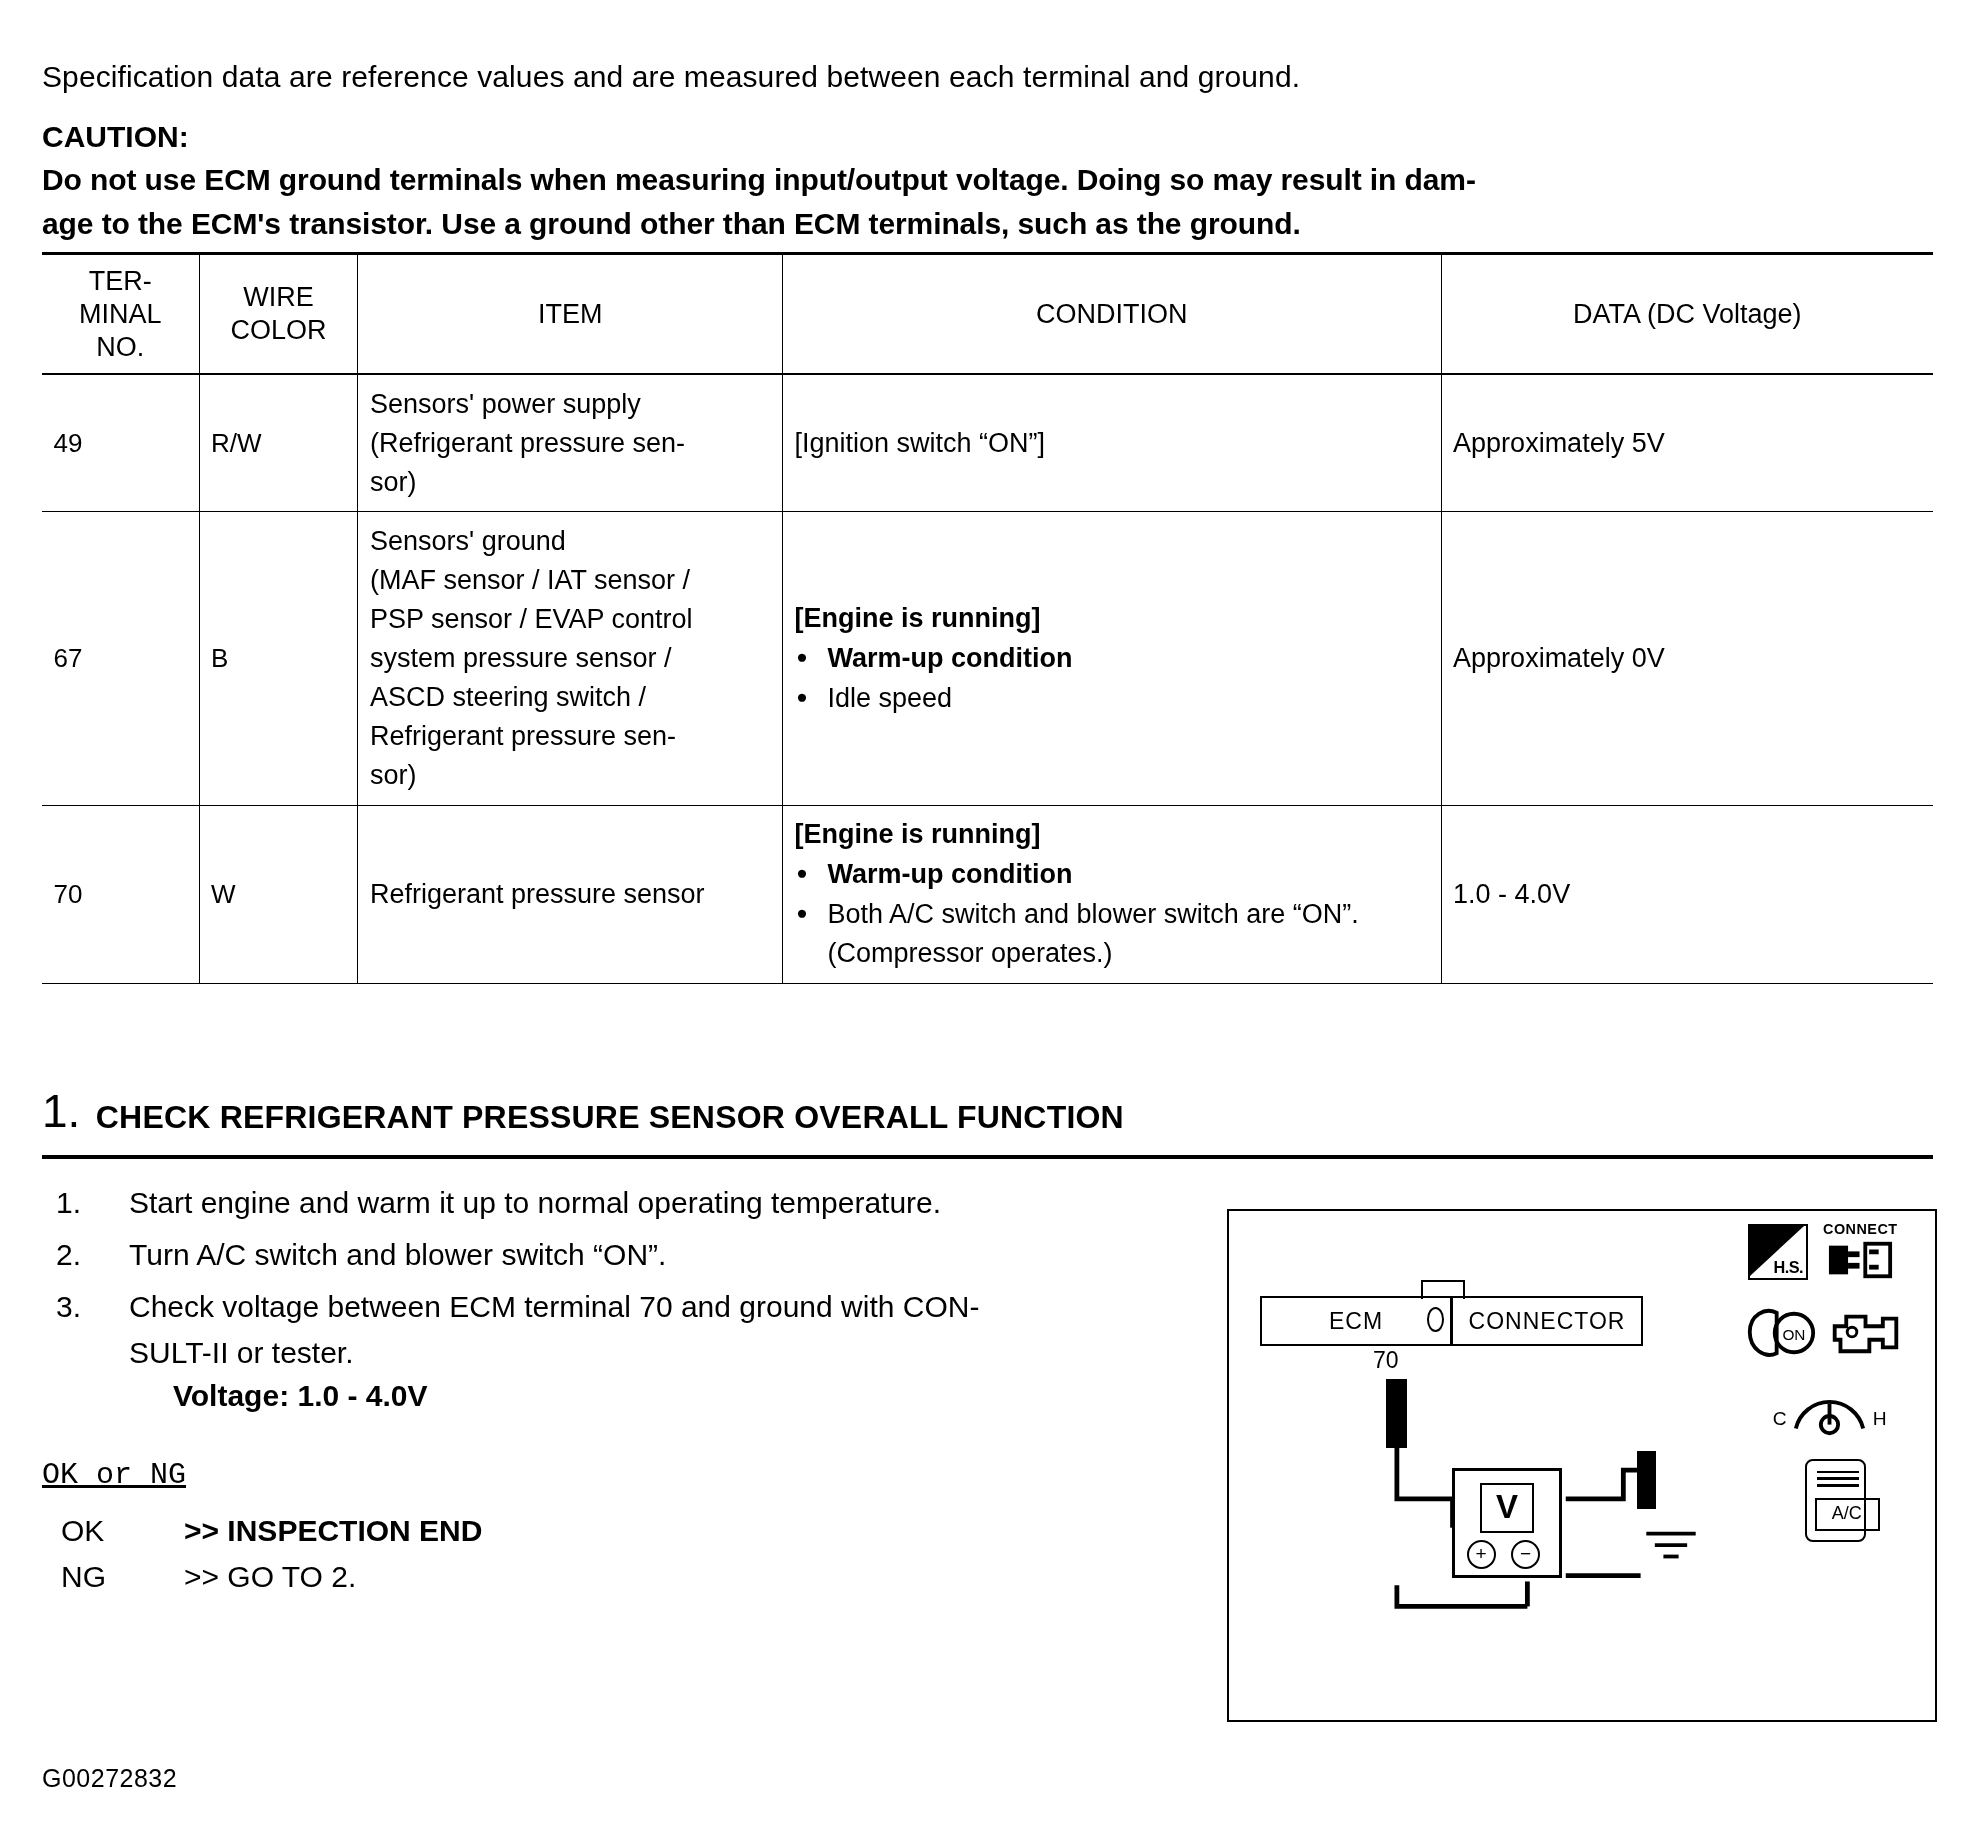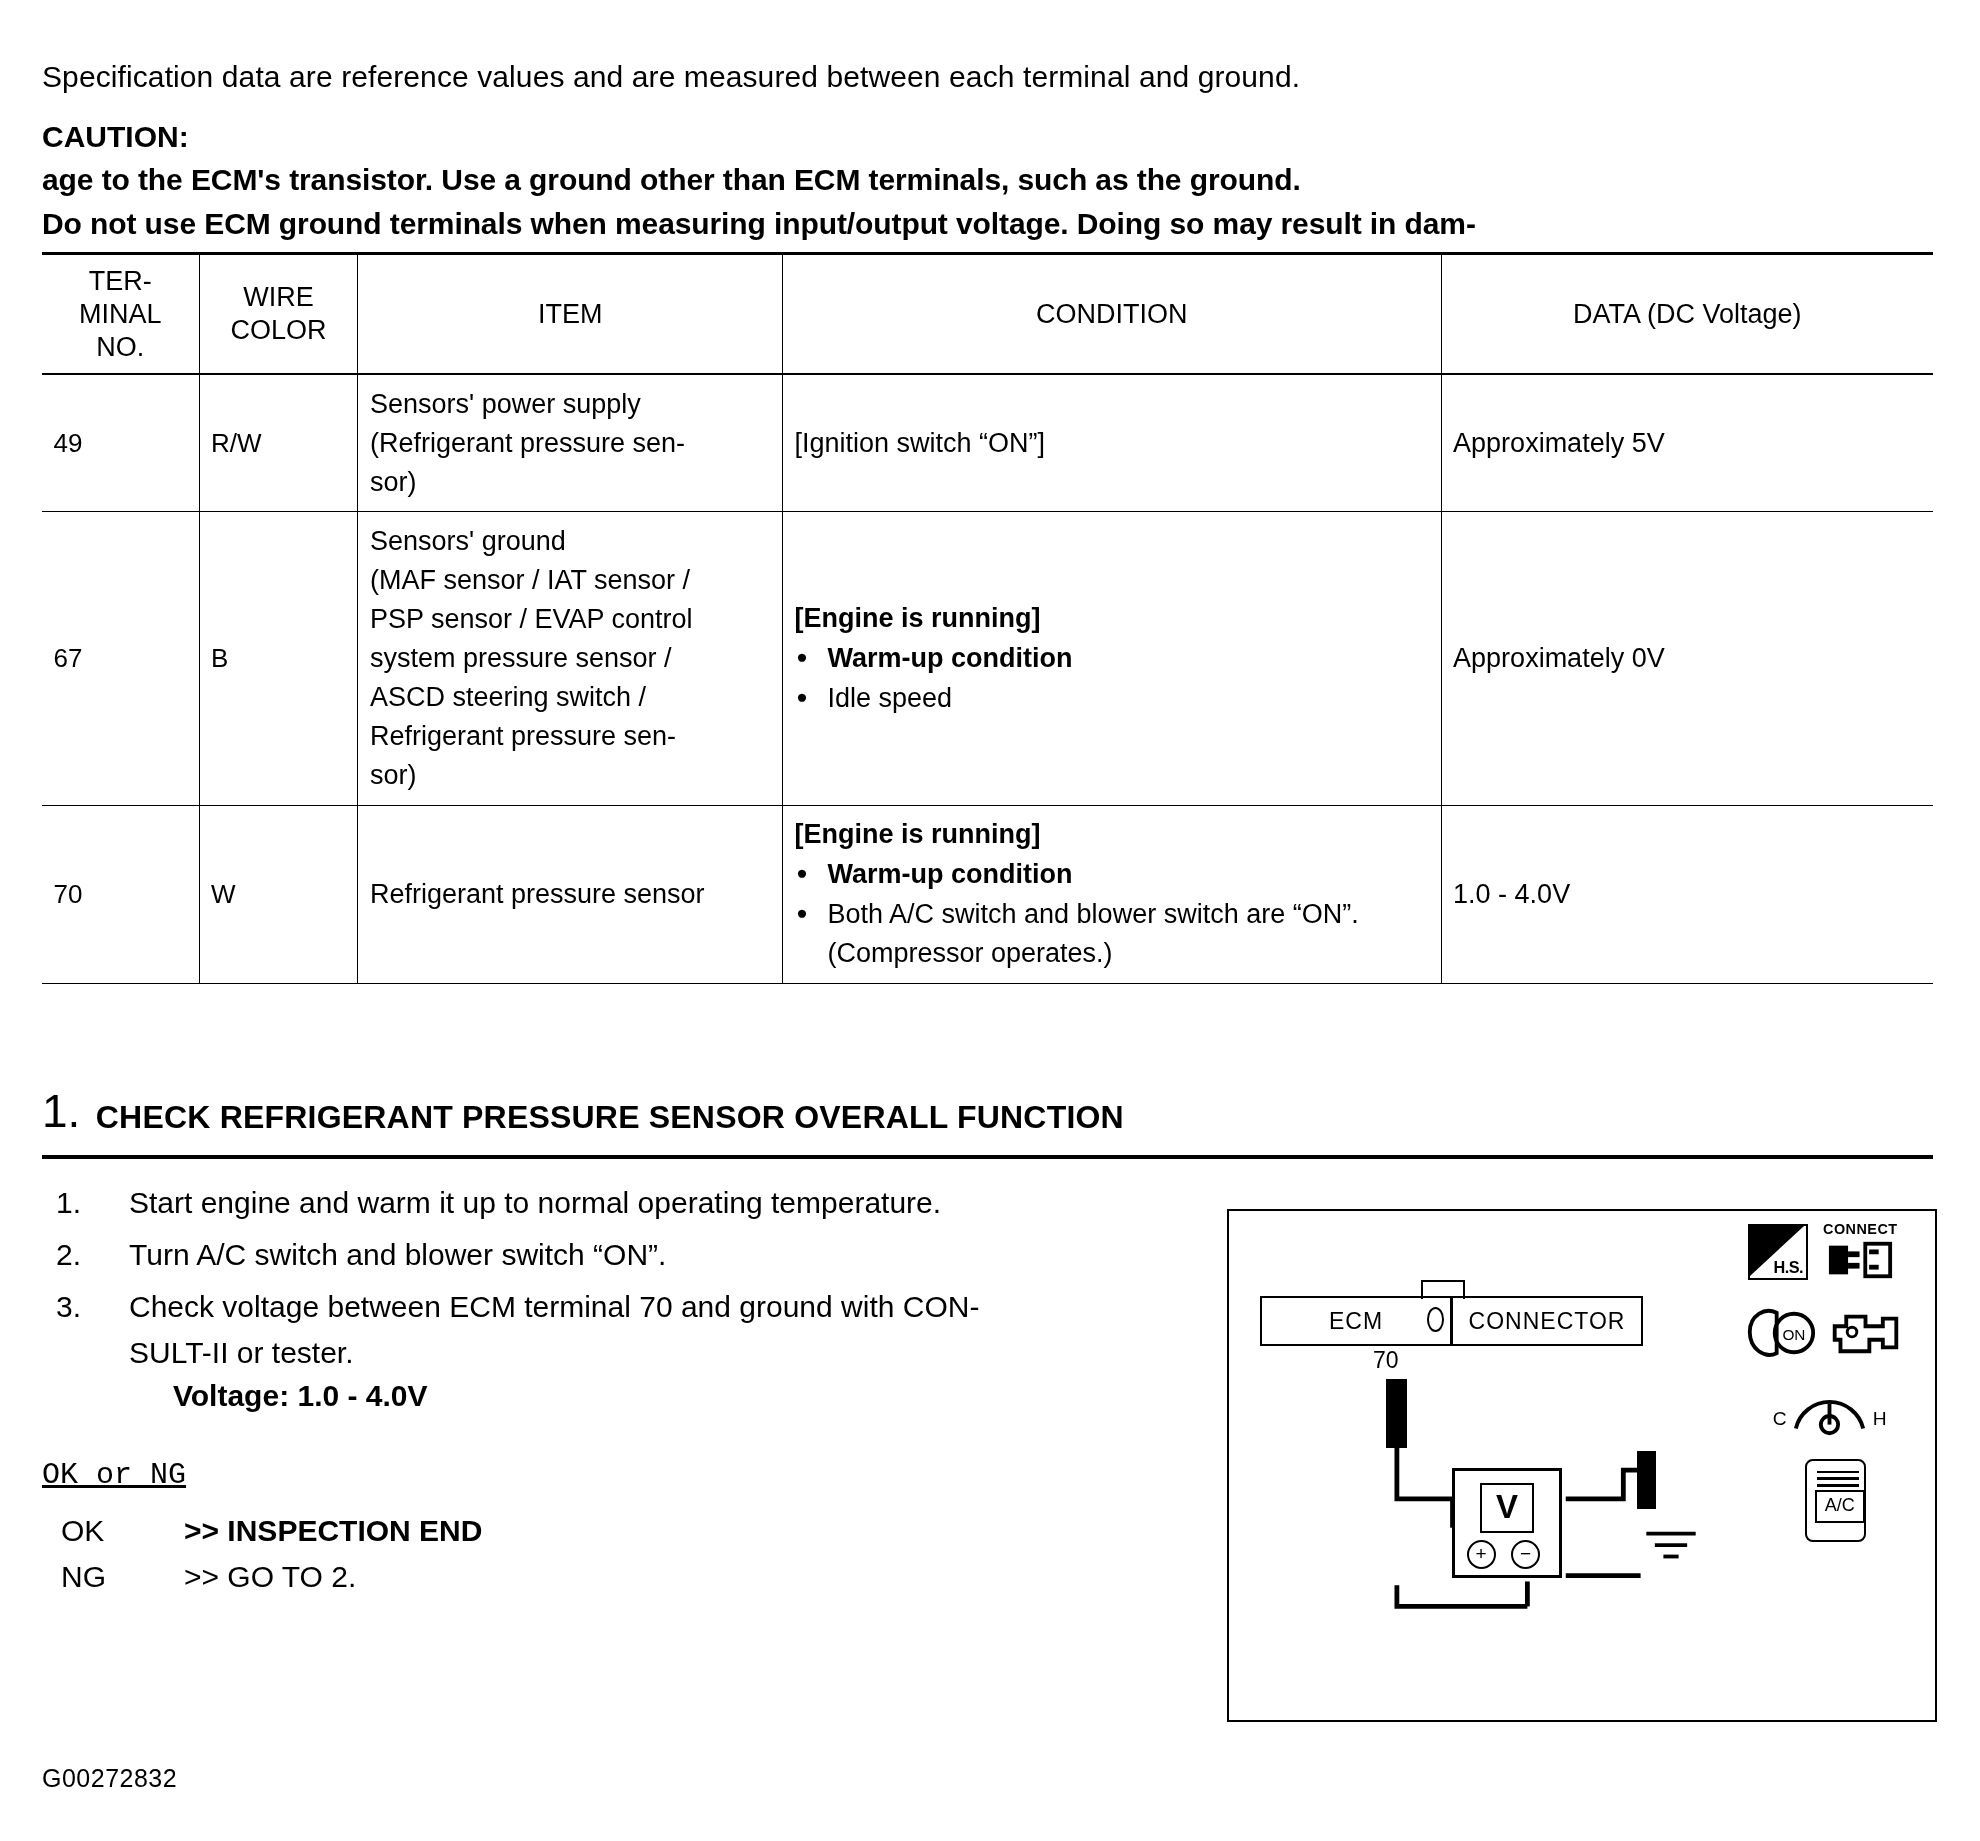--- a/index.html
+++ b/index.html
@@ -347,37 +347,37 @@
     border-radius: 7.7px;
   }
   .ac-box .bars {
     position: absolute; left: 9.6px; top: 9.6px;
     width: 42px; height: 17.3px;
   }
   .ac-box .bars span {
     display: block; height: 2.9px; background: #000; margin-bottom: 3.8px;
   }
   .ac-box .lbl {
-    position: absolute; left: 7.7px; bottom: 17px;
+    position: absolute; left: 7.7px; bottom: 9px;
     width: 46px; height: 29px;
     border: 2.9px solid #000;
-    font-size: 18px; text-align: center; line-height: 27px;
+    font-size: 18px; line-height: 27px; padding-left: 15px;
   }
   svg { display: block; }
 </style>
 </head>
 <body>
 
 <div class="page">
 
   <div class="intro">
     <div class="intro-line">Specification data are reference values and are measured between each terminal and ground.</div>
     <div class="caution-label">CAUTION:</div>
+    <div class="caution-text">Do not use ECM ground terminals when measuring input/output voltage. Doing so may result in dam-</div>
     <div class="caution-text">age to the ECM's transistor. Use a ground other than ECM terminals, such as the ground.</div>
-    <div class="caution-text">Do not use ECM ground terminals when measuring input/output voltage. Doing so may result in dam-</div>
   </div>
 
   <table class="spec">
     <tbody>
         <tr class="spec-header spec-top-border">
       <td class="col-term">
         <span>TER-</span><br>
         <span>MINAL</span><br>
         <span>NO.</span>
       </td>

